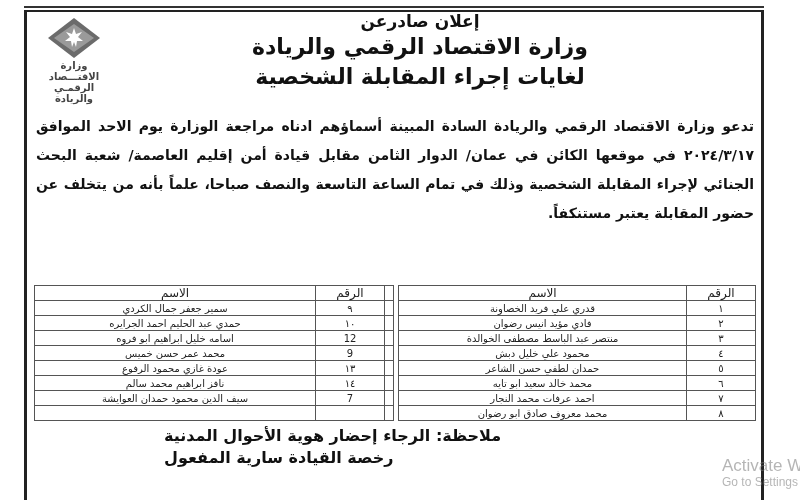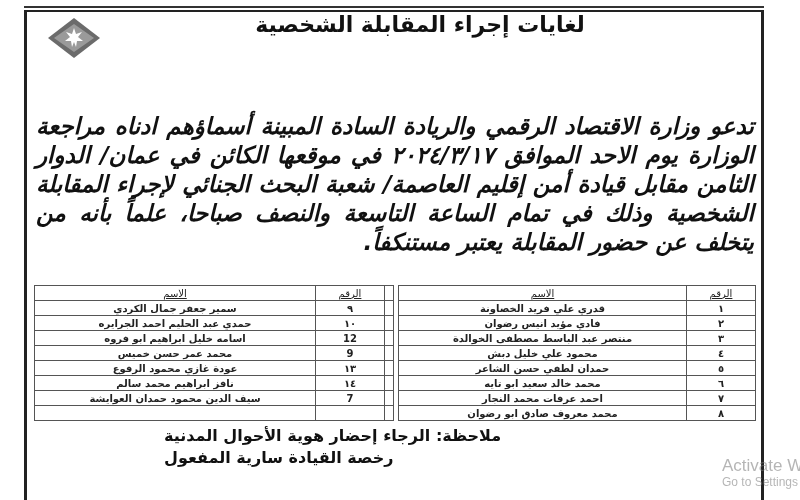--- a/index.html
+++ b/index.html
@@ -21,29 +21,29 @@
   .logo .lt {
     font-size: 10px; line-height: 11px; color: #444; direction: rtl; font-weight: bold;
   }
   .headings {
     position: absolute; left: 200px; top: 10px; width: 440px; direction: rtl; text-align: center;
   }
   .h1 { font-size: 17px; font-weight: bold; line-height: 22px; }
   .h2 { font-size: 22px; font-weight: bold; line-height: 30px; }
   .body-text {
     position: absolute; left: 36px; top: 112px; width: 718px; direction: rtl; text-align: justify;
-    font-size: 23px; font-weight: bold; line-height: 29px; text-align-last: right; font-style: italic;
+    font-size: 14px; font-weight: bold; line-height: 29px; text-align-last: right;
   }
   .tables { position: absolute; left: 34px; top: 285px; width: 722px; height: 130px; }
   table { border-collapse: collapse; direction: rtl; position: absolute; top: 0; }
   td, th {
     border: 1px solid #555; font-size: 10px; height: 14px; padding: 0 4px; text-align: center;
-    font-weight: bold; color: #222;
+    font-weight: normal; color: #222;
   }
-  th { font-weight: normal; font-size: 10px; text-decoration: underline; }
+  th { font-weight: normal; font-size: 12px; }
   .t-right { right: 0; width: 358px; }
   .t-left { left: 0; width: 360px; }
   .t-right .c-num, .t-left .c-num { width: 60px; }
   .t-left .c-pad { width: 0; }
   .notes {
     position: absolute; right: 36px; top: 425px; width: 600px; direction: rtl; text-align: left;
     font-size: 16px; font-weight: bold; line-height: 22px;
   }
   .watermark {
     position: absolute; left: 722px; top: 458px; color: rgba(120,120,120,0.55);
@@ -56,23 +56,27 @@
 
 <div class="topline"></div>
 <div class="frame"></div>
 
 <div class="logo">
   <svg width="56" height="44" viewBox="0 0 56 44">
     <polygon points="28,2 54,22 28,42 2,22" fill="#6b6b6b"></polygon>
     <polygon points="28,8 48,22 28,36 8,22" fill="#9a9a9a"></polygon>
     <polygon points="28,12 30,18 36,16 32,21 37,25 31,25 30,31 28,26 26,31 25,25 19,25 24,21 20,16 26,18" fill="#ffffff"></polygon>
   </svg>
+  <div class="lt">وزارة الاقتـــصاد</div>
+  <div class="lt">الرقمـي والريادة</div>
 </div>
 
 <div class="headings">
+  <div class="h1">إعلان صادرعن</div>
+  <div class="h2">وزارة الاقتصاد الرقمي والريادة</div>
   <div class="h2">لغايات إجراء المقابلة الشخصية</div>
 </div>
 
 <div class="body-text">تدعو وزارة الاقتصاد الرقمي والريادة السادة المبينة أسماؤهم ادناه مراجعة الوزارة يوم الاحد الموافق ٢٠٢٤/٣/١٧ في موقعها الكائن في عمان/ الدوار الثامن مقابل قيادة أمن إقليم العاصمة/ شعبة البحث الجنائي لإجراء المقابلة الشخصية وذلك في تمام الساعة التاسعة والنصف صباحا، علماً بأنه من يتخلف عن حضور المقابلة يعتبر مستنكفاً.</div>
 
 <div class="tables">
   <table class="t-right">
     <thead>
       <tr>
         <th class="c-num">الرقم</th>

